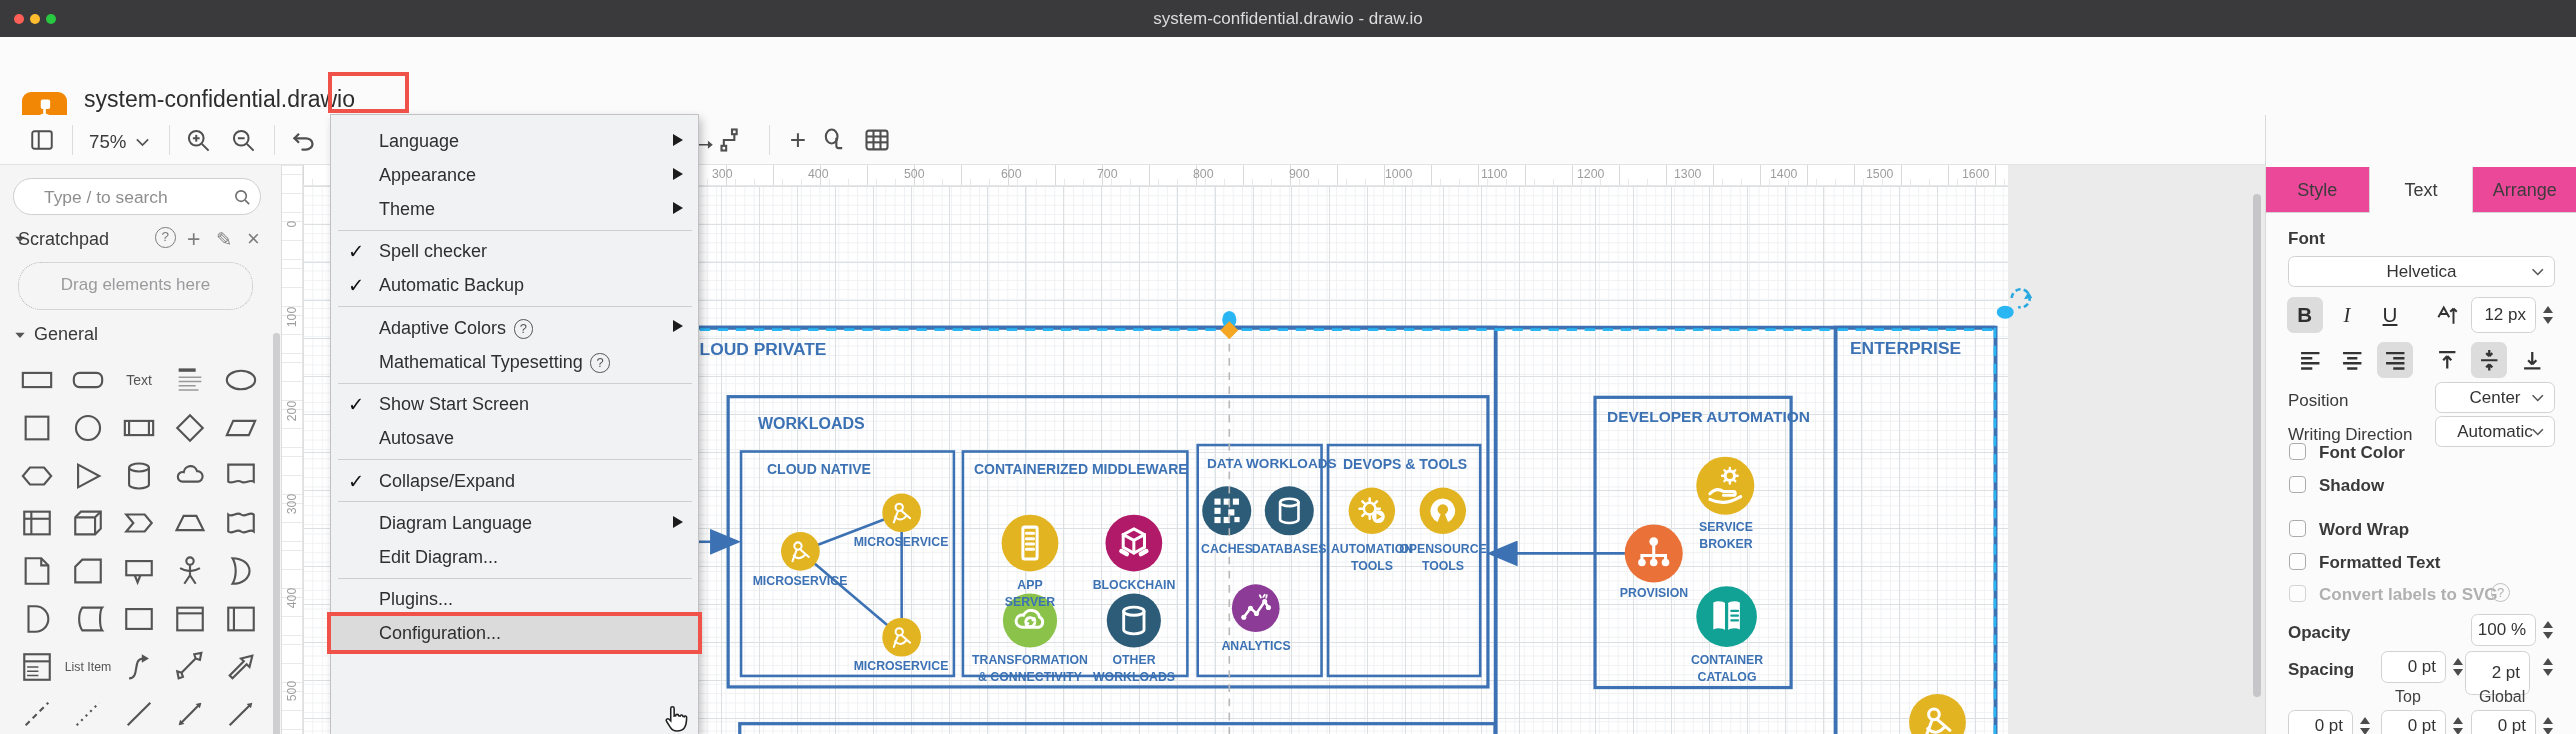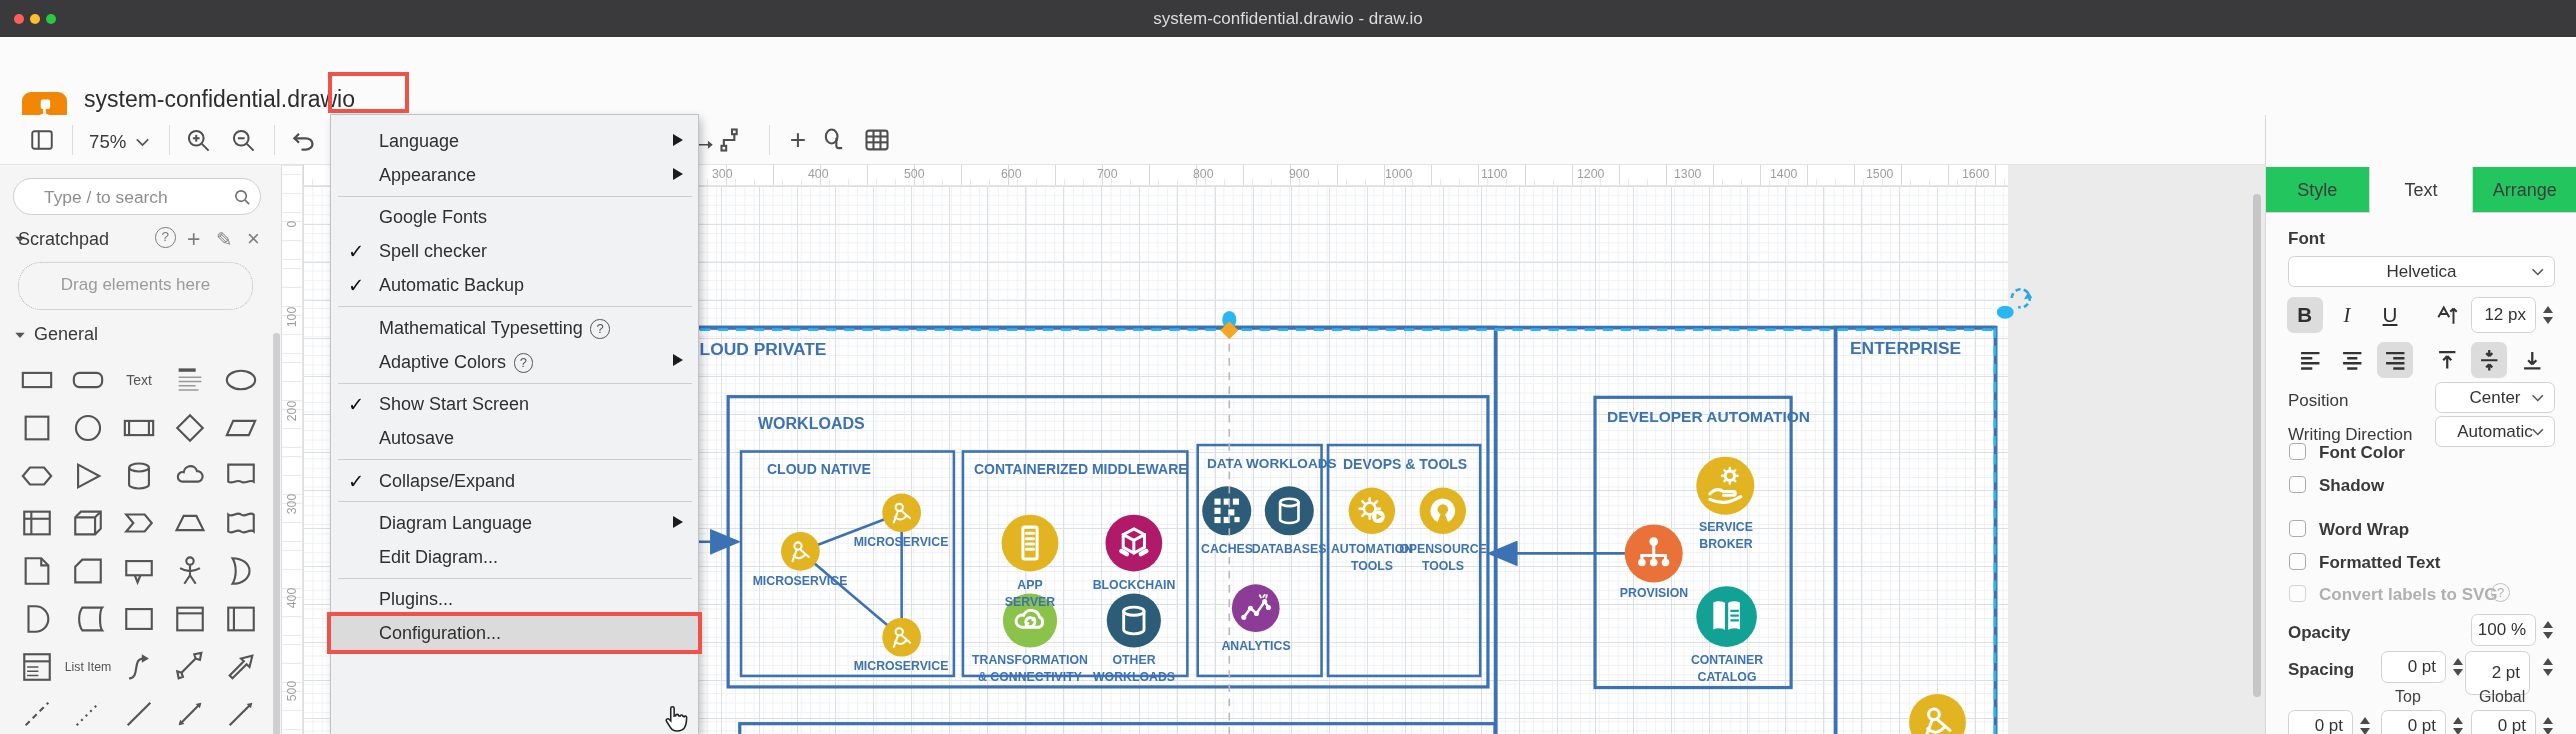--- a/index.html
+++ b/index.html
@@ -66,21 +66,21 @@
   .menu-item { position:relative; height:34px; line-height:34px; font-size:18px; color:#2f2f2f; padding-left:48px; }
   .menu-check { position:absolute; left:17px; top:0; font-size:19.4px; color:#111; }
   .menu-arrow { position:absolute; right:15.5px; top:9.7px; width:0; height:0; border-left:10.3px solid #1c1c1c; border-top:6.5px solid transparent; border-bottom:6.5px solid transparent; }
   .menu-help { display:inline-block; width:19.4px; height:19.4px; border:1.3px solid #555; border-radius:50%; font-size:13px; line-height:17.4px; text-align:center; margin-left:7.7px; color:#555; vertical-align:middle; }
   .menu-sep { height:0.6px; background:#cfcfd1; margin:3.9px 6.5px; }
   .menu-item.highlight { background:#dbdbdc; outline:4.5px solid var(--red); outline-offset:0px; }
 
   
   #panel { left:2265px; top:115px; width:311px; height:619px; background:#fbfbfc; border-left:0.6px solid #d9d9da; }
   #panel-tabs { position:absolute; left:0; top:52px; width:311px; height:46px; display:flex; }
-  .tab { flex:1; text-align:center; line-height:46px; font-size:18px; color:#3c3c3c; background:#22c55e; border-bottom:0.6px solid #d4d4d5; border-right:0.6px solid #d8d8d9; }
+  .tab { flex:1; text-align:center; line-height:46px; font-size:18px; color:#3c3c3c; background:#ec4899; border-bottom:0.6px solid #d4d4d5; border-right:0.6px solid #d8d8d9; }
   .tab.active { background:#fbfbfc; border-bottom:none; }
   .p-label { position:absolute; font-size:17px; font-weight:bold; color:#3a3a3a; }
   .p-select { position:absolute; background:#fff; border:0.6px solid #d2d2d3; border-radius:6.5px; font-size:17px; color:#333;
               display:flex; align-items:center; justify-content:center; }
   .p-select .chev { position:absolute; right:9px; }
   .p-input { position:absolute; background:#fff; border:0.6px solid #d2d2d3; border-radius:6.5px; font-size:17px; color:#333; text-align:right; padding-right:9px;
              display:flex; align-items:center; justify-content:flex-end; }
   .stepper { position:absolute; width:19.4px; display:flex; flex-direction:column; justify-content:center; gap:3.9px; align-items:center; }
   .stp-up { width:0;height:0;border-bottom:7.7px solid #4b4b4b;border-left:5.8px solid transparent;border-right:5.8px solid transparent; }
   .stp-dn { width:0;height:0;border-top:7.7px solid #4b4b4b;border-left:5.8px solid transparent;border-right:5.8px solid transparent; }
@@ -625,27 +625,27 @@
   <ellipse cx="3108" cy="484" rx="13" ry="10" fill="#29b6f2"></ellipse>
   <g stroke="#29a8e0" fill="none" stroke-width="4">
     <path d="M3118 462a14 14 0 1 1 10 14" stroke-dasharray="8 5"></path>
     <path d="M3144 452l6 10-13 2z" fill="#29a8e0" stroke="none"></path>
   </g>
 </svg>
 
 <div id="extras-menu" class="abs">
     <div class="menu-item"><span>Language</span><span class="menu-arrow"></span></div>
     <div class="menu-item"><span>Appearance</span><span class="menu-arrow"></span></div>
+    <div class="menu-item"><span>Theme</span><span class="menu-arrow"></span></div>
     <div class="menu-sep"></div>
-    <div class="menu-item"><span>Google Fonts</span></div>
     <div class="menu-item"><span class="menu-check">✓</span><span>Spell checker</span></div>
     <div class="menu-item"><span class="menu-check">✓</span><span>Automatic Backup</span></div>
     <div class="menu-sep"></div>
+    <div class="menu-item"><span>Adaptive Colors</span><span class="menu-help">?</span><span class="menu-arrow"></span></div>
     <div class="menu-item"><span>Mathematical Typesetting</span><span class="menu-help">?</span></div>
-    <div class="menu-item"><span>Adaptive Colors</span><span class="menu-help">?</span><span class="menu-arrow"></span></div>
     <div class="menu-sep"></div>
     <div class="menu-item"><span class="menu-check">✓</span><span>Show Start Screen</span></div>
     <div class="menu-item"><span>Autosave</span></div>
     <div class="menu-sep"></div>
     <div class="menu-item"><span class="menu-check">✓</span><span>Collapse/Expand</span></div>
     <div class="menu-sep"></div>
     <div class="menu-item"><span>Diagram Language</span><span class="menu-arrow"></span></div>
     <div class="menu-item"><span>Edit Diagram...</span></div>
     <div class="menu-sep"></div>
     <div class="menu-item"><span>Plugins...</span></div>

